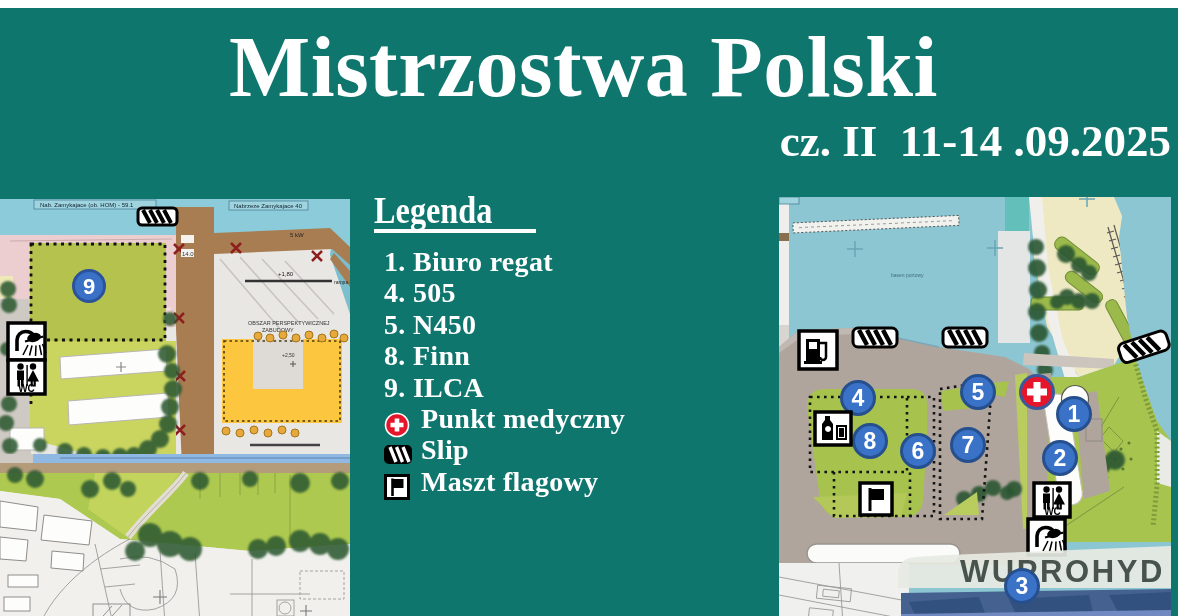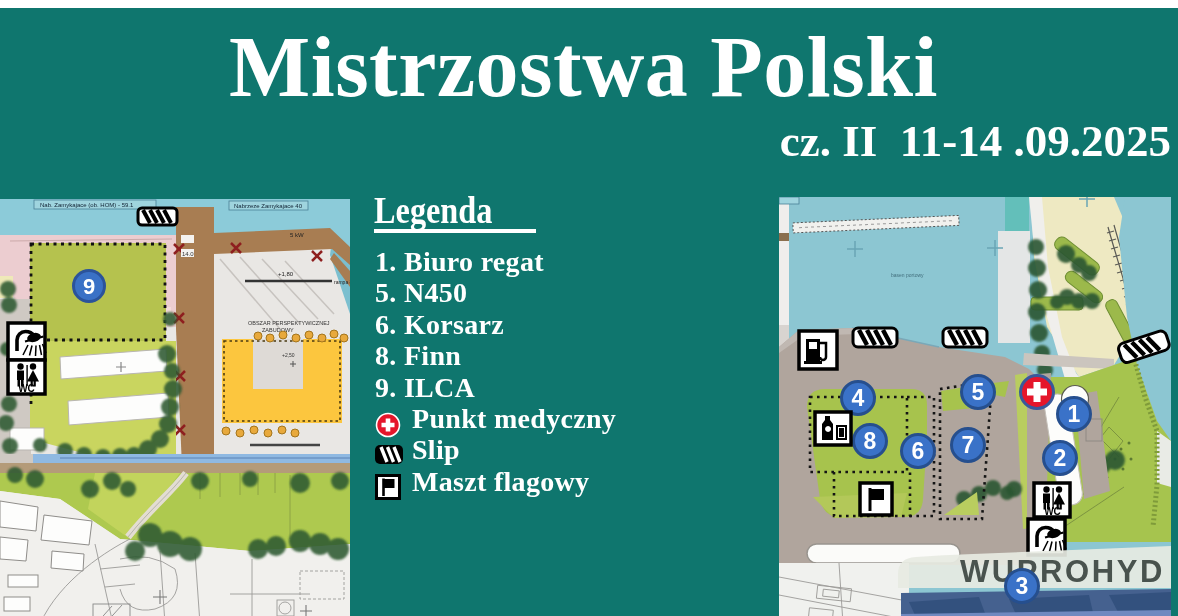--- a/index.html
+++ b/index.html
@@ -7,38 +7,38 @@
         font-family:"Liberation Serif",serif;margin-top:8px;}
   .abs{position:absolute;}
   #title{left:11px;top:16px;width:1145px;text-align:center;color:#fff;
          font-size:86px;font-weight:bold;letter-spacing:0.5px;line-height:1;}
   #subtitle{left:0;top:111px;width:1171px;text-align:right;color:#fff;
             font-size:45px;font-weight:bold;line-height:1;}
   #legend{left:374px;top:180px;width:310px;color:#fff;}
   #legend h2{margin:3px 0 0 0;font-size:38px;font-weight:bold;line-height:1;
              transform:scaleX(0.85);transform-origin:0 0;}
   #legend .rule{position:absolute;left:0;top:41px;width:162px;height:3.5px;background:#fff;}
-  #legend ol{list-style:none;margin:0;padding:0;position:absolute;left:1px;top:58px;
+  #legend ol{list-style:none;margin:0;padding:0;position:absolute;left:10px;top:58px;
              font-size:28px;font-weight:bold;letter-spacing:0.3px;}
   #legend li{height:31.4px;line-height:31.4px;white-space:nowrap;}
   .ico{display:inline-block;vertical-align:-4px;margin-right:8px;width:29px;}
 </style>
 </head>
 <body>
 <div id="page">
   <div class="abs" id="title">Mistrzostwa Polski</div>
   <div class="abs" id="subtitle">cz. II&nbsp; 11-14 .09.2025</div>
 
   <div class="abs" id="legend">
     <h2>Legenda</h2>
     <div class="rule"></div>
     <ol>
       <li>1. Biuro regat</li>
+      <li>4. 505</li>
       <li>5. N450</li>
-      <li>6. Korsarz</li>
       <li>8. Finn</li>
       <li>9. ILCA</li>
       <li><span class="ico"><svg width="26" height="26" viewBox="0 0 26 26" style="vertical-align:-6px">
               <circle cx="13" cy="13" r="11.5" fill="#e5162b" stroke="#fff" stroke-width="1.6"></circle>
               <path d="M13,6.5 v13 M6.5,13 h13" stroke="#fff" stroke-width="4.6"></path>
             </svg></span>Punkt medyczny</li>
       <li><span class="ico"><svg width="28" height="19" viewBox="0 0 28 19" style="vertical-align:-1px">
               <rect x="0" y="0" width="28" height="19" rx="5" fill="#000"></rect>
               <g stroke="#fff" stroke-width="3.4">
                 <line x1="6" y1="2" x2="12" y2="17"></line>

